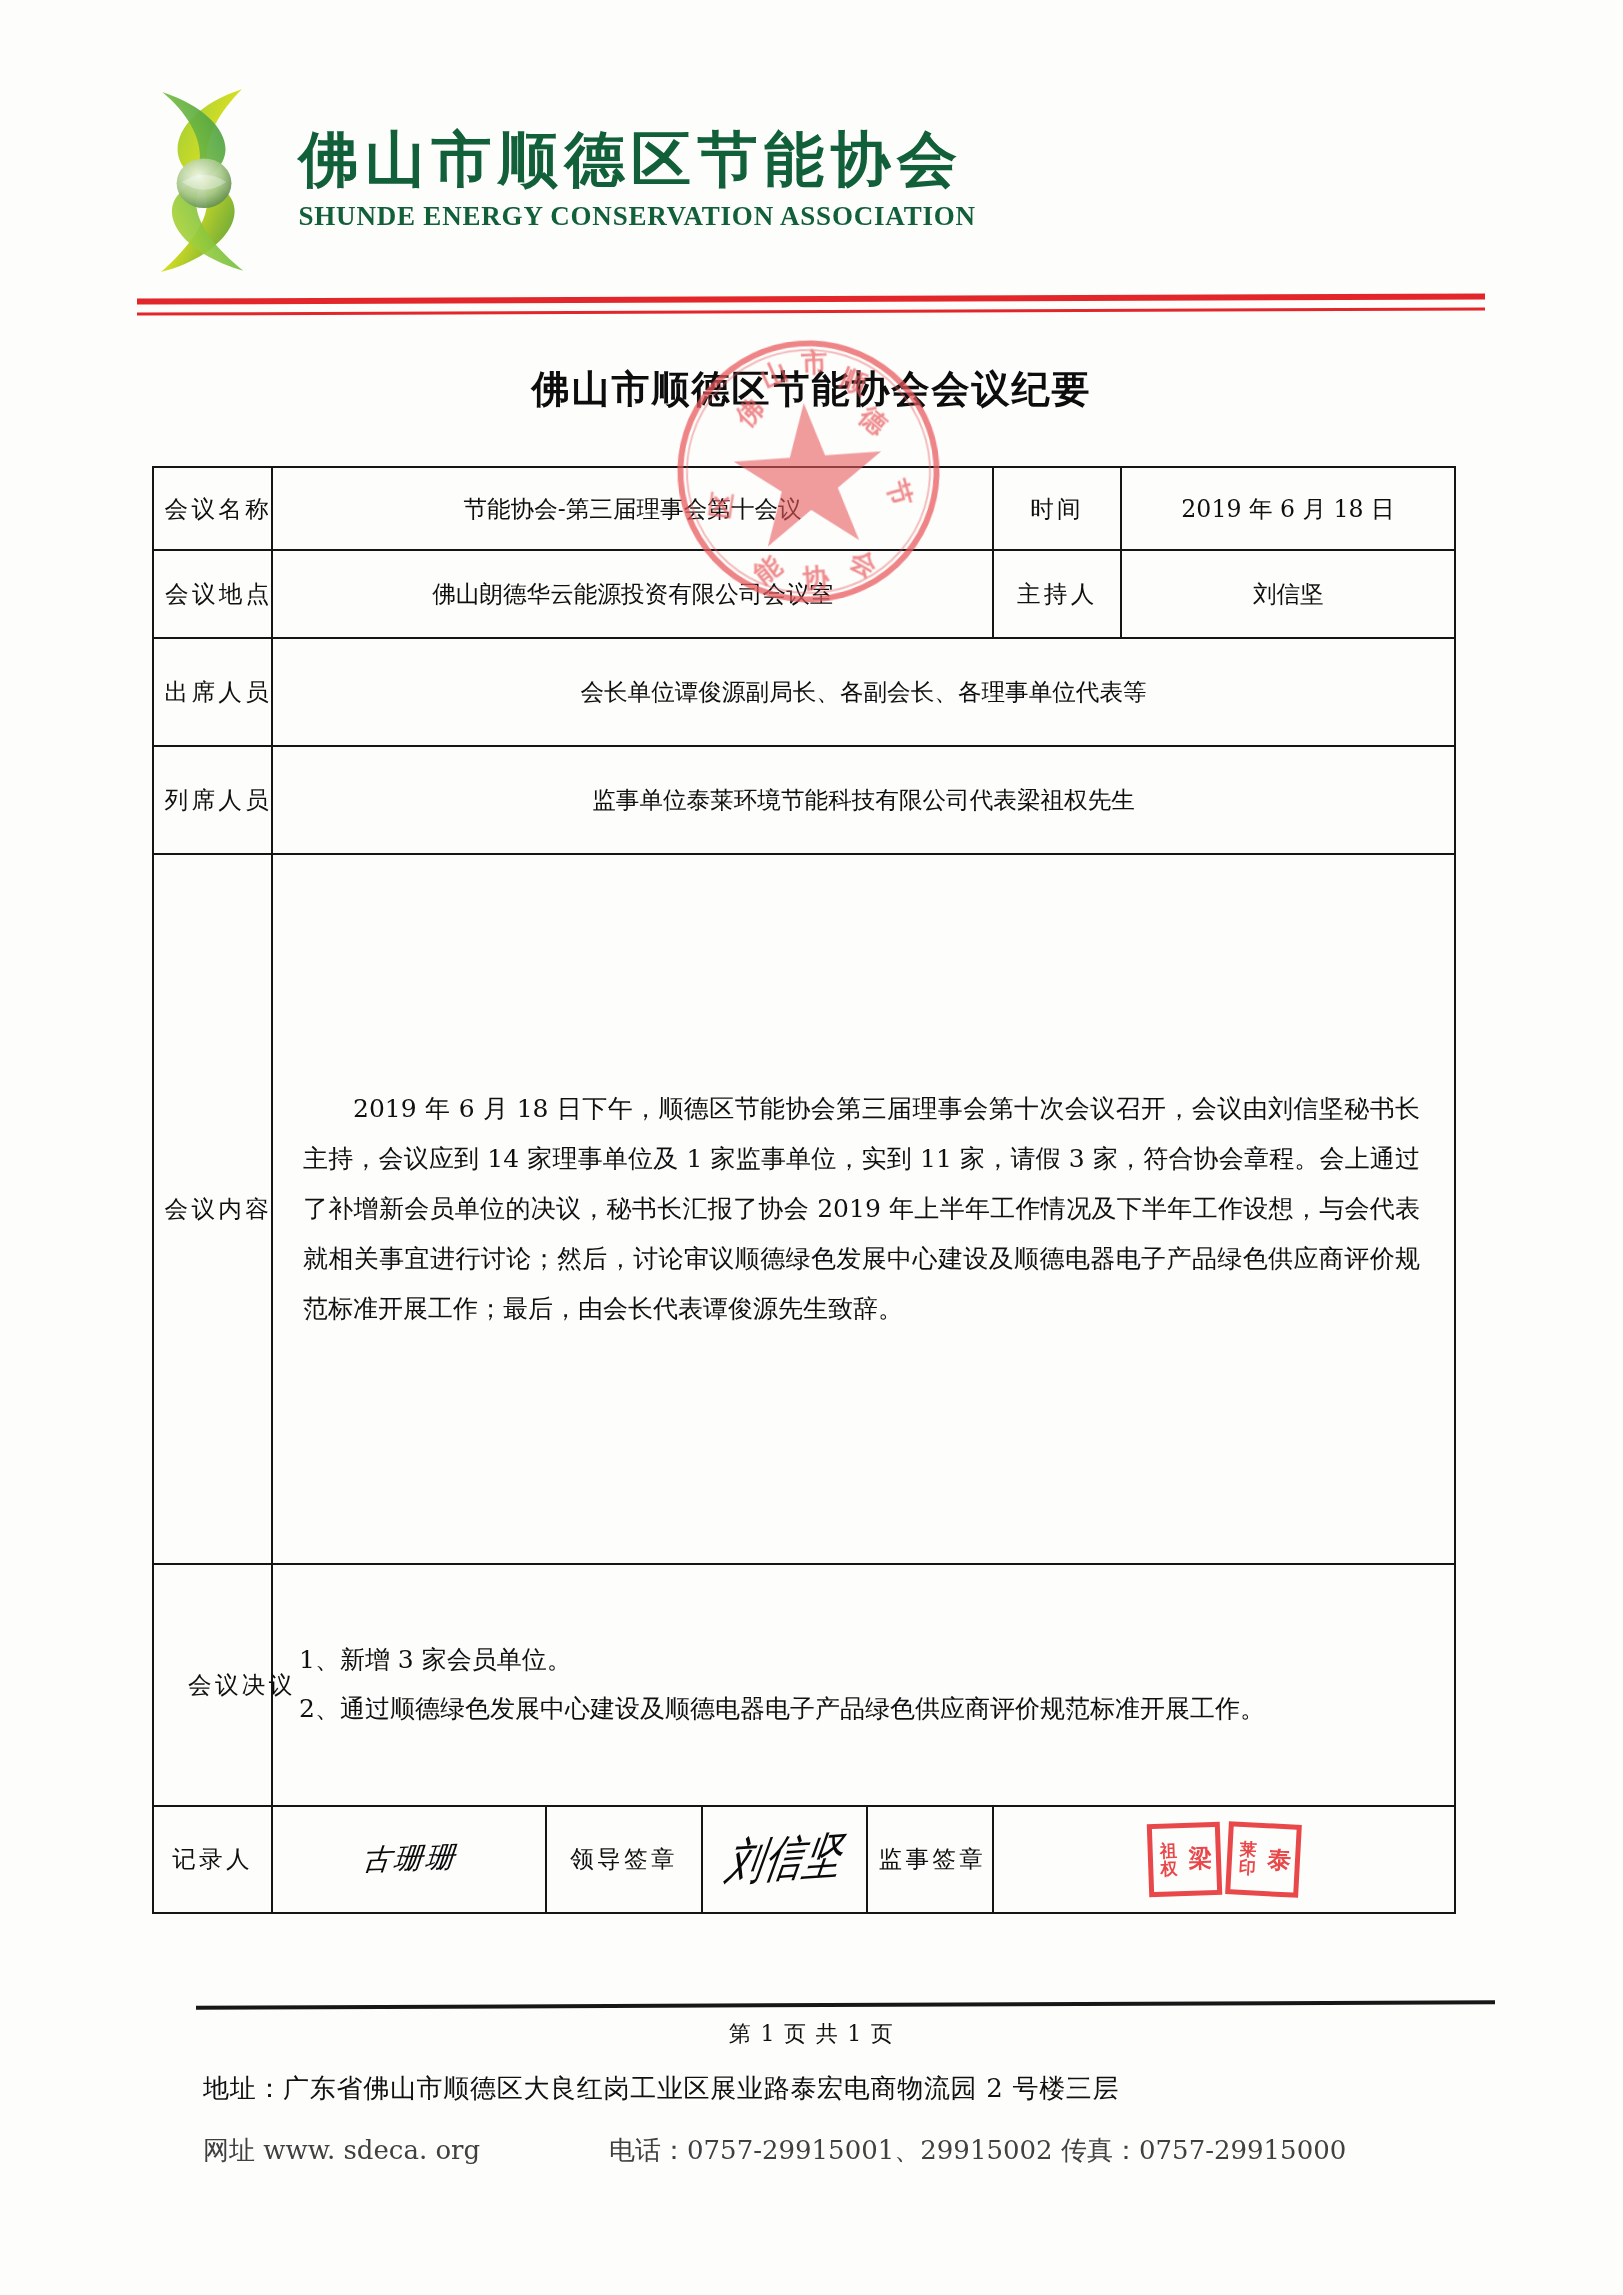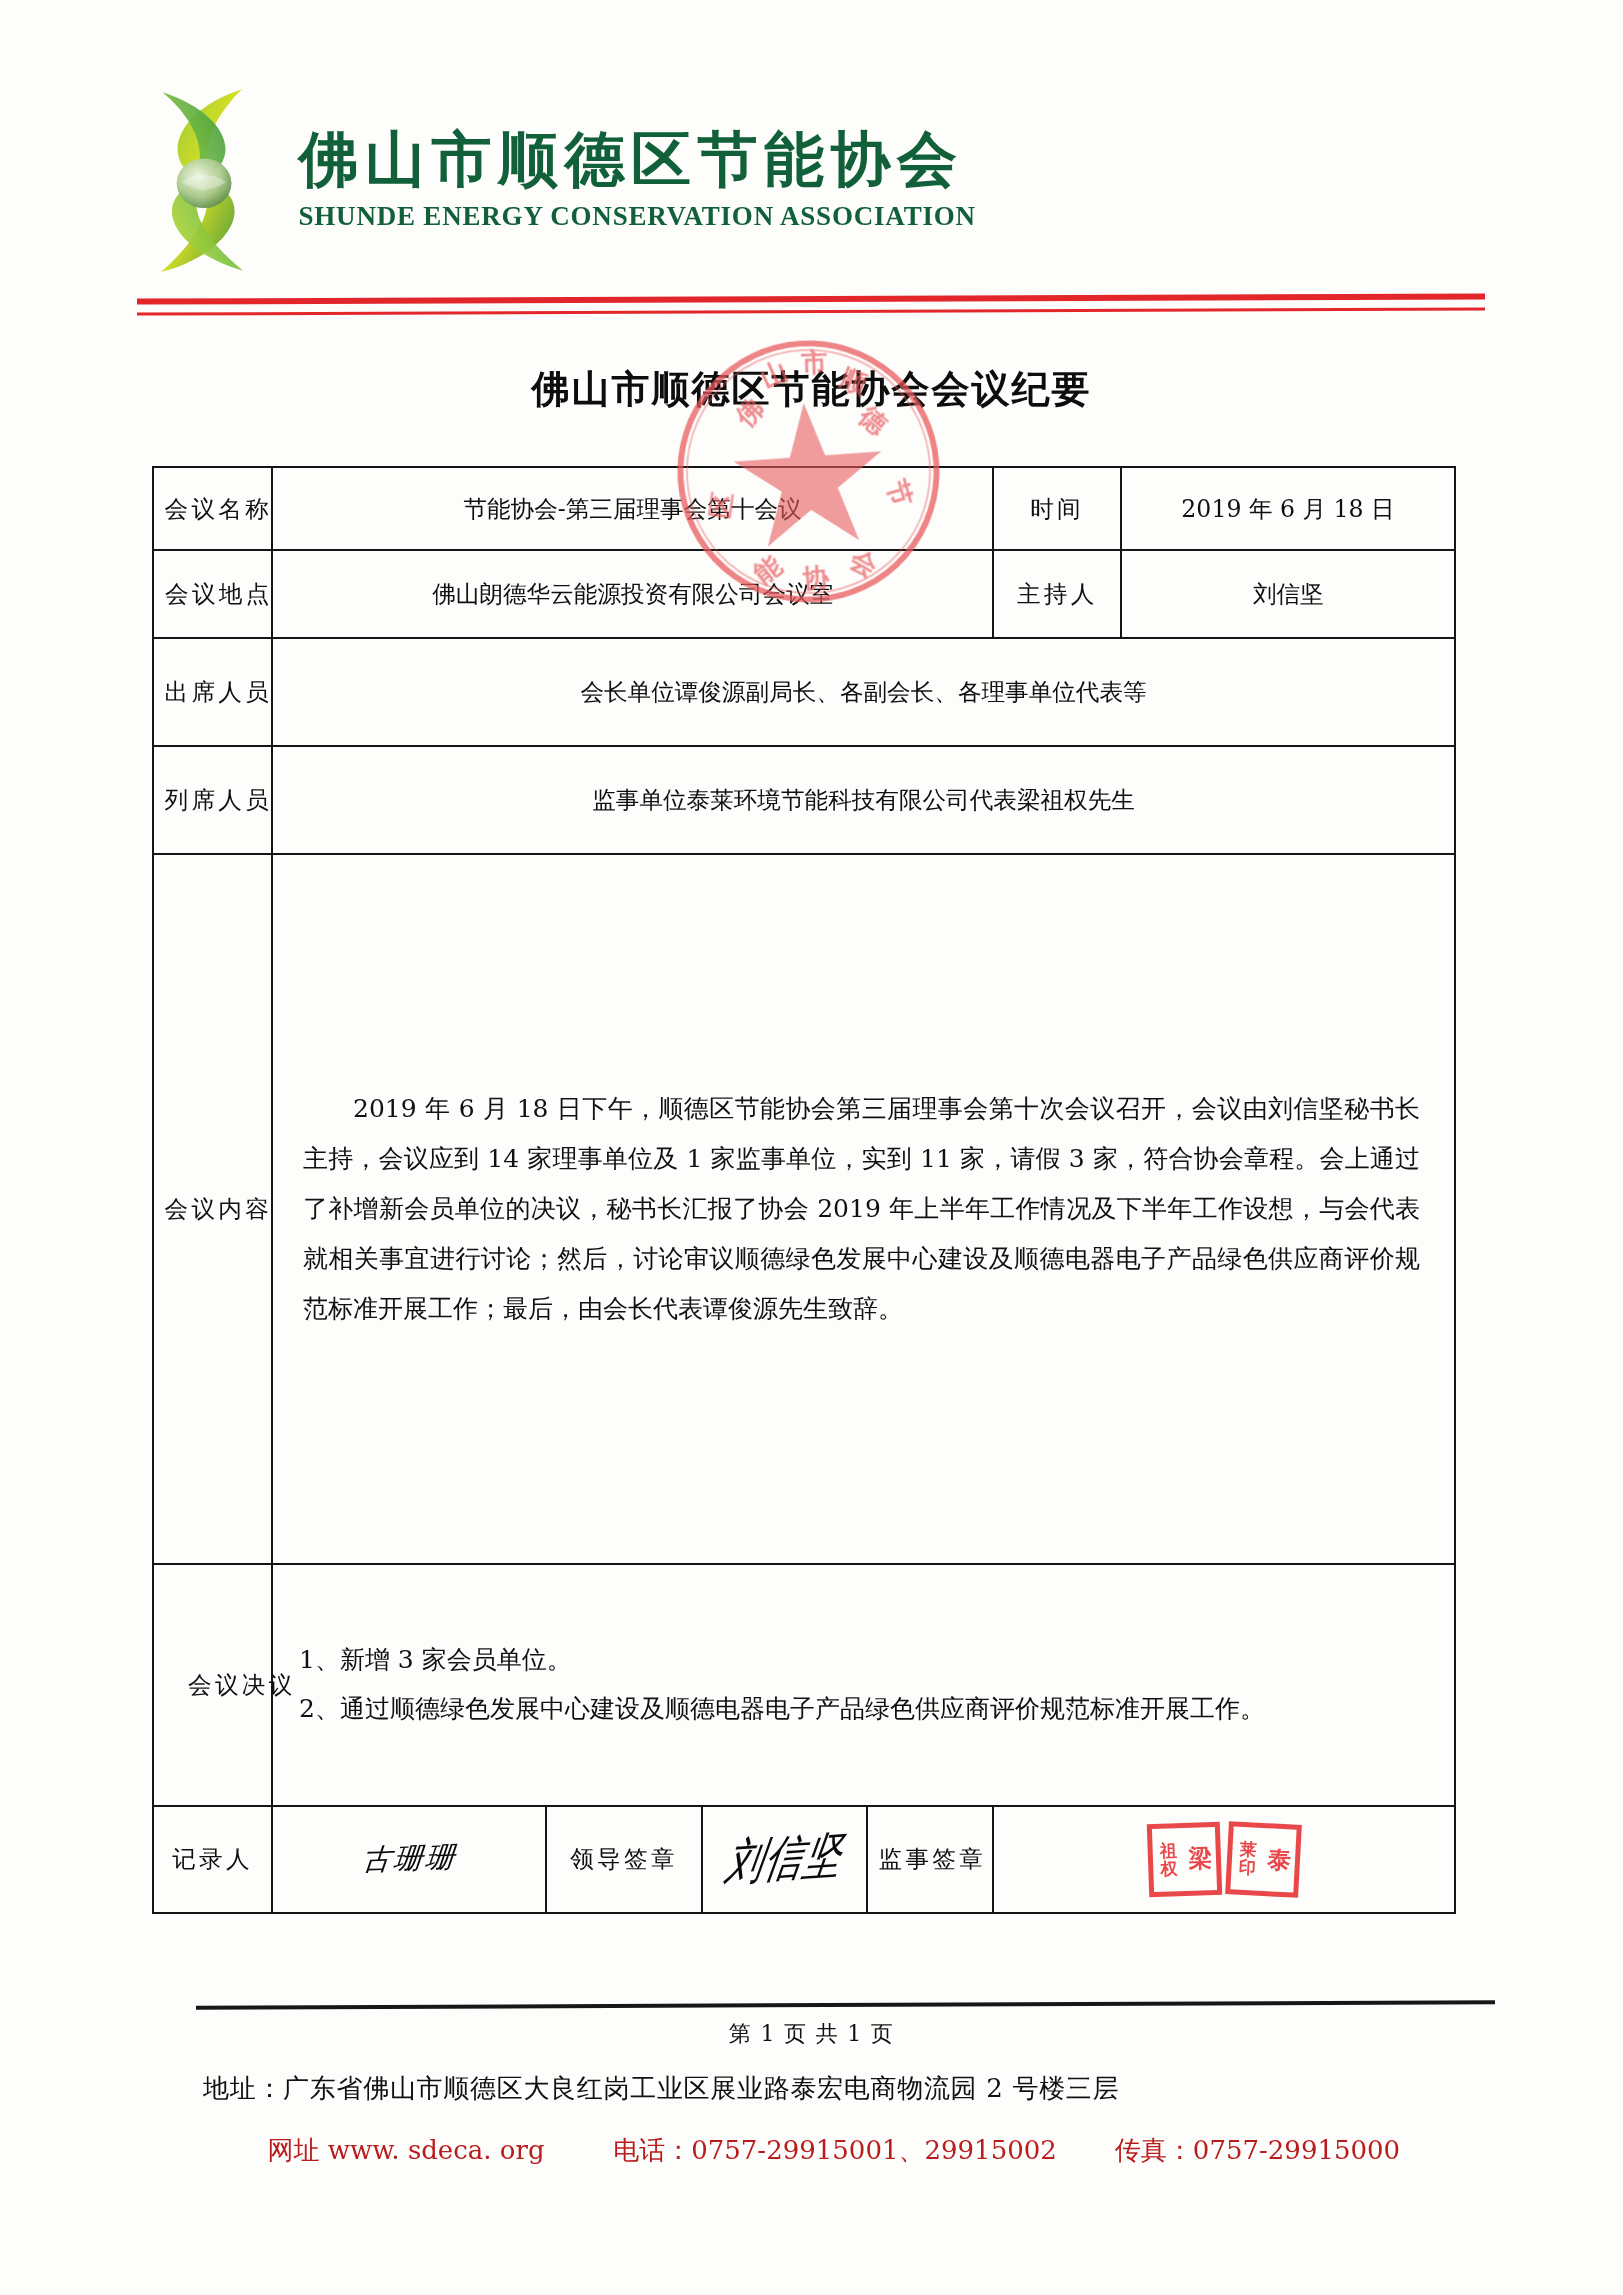--- a/index.html
+++ b/index.html
@@ -248,24 +248,23 @@
     letter-spacing: 0.7px;
     white-space: nowrap;
   }
   .foot-line3 {
     position: absolute;
     left: 203px;
     top: 2133px;
     width: 1283px;
     font-family: "DejaVu Serif", "Liberation Serif", serif;
     font-size: 26px;
-    color: #b91c1c;
+    color: #404040;
     display: flex;
     white-space: nowrap;
-    text-align: center;
   }
   .foot-web  { width: 406px; }
   .foot-tel  { width: 452px; }
   .foot-fax  { width: 393px; }
 </style>
 </head>
 <body>
 
 <div class="page">
 

